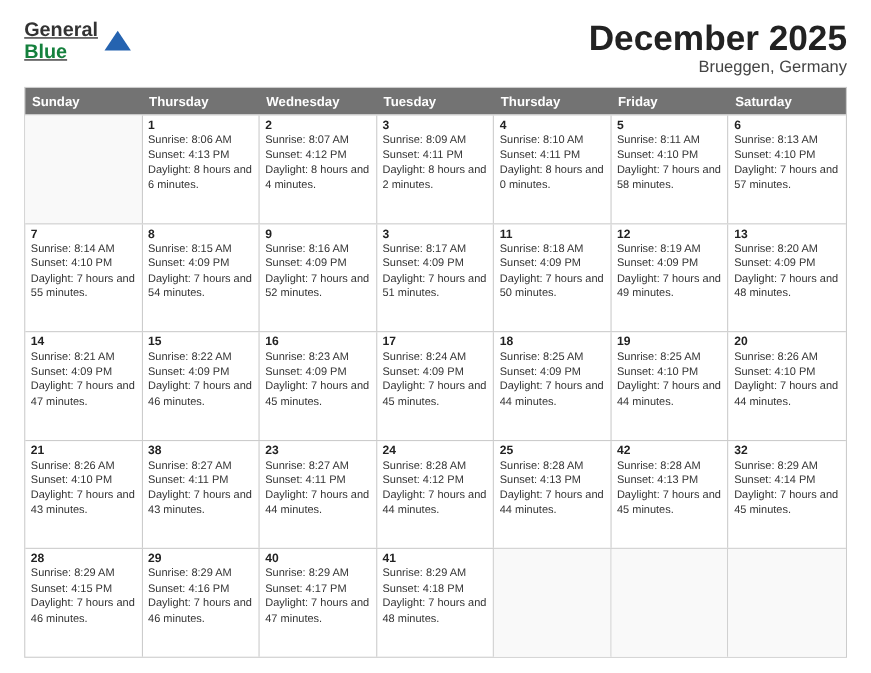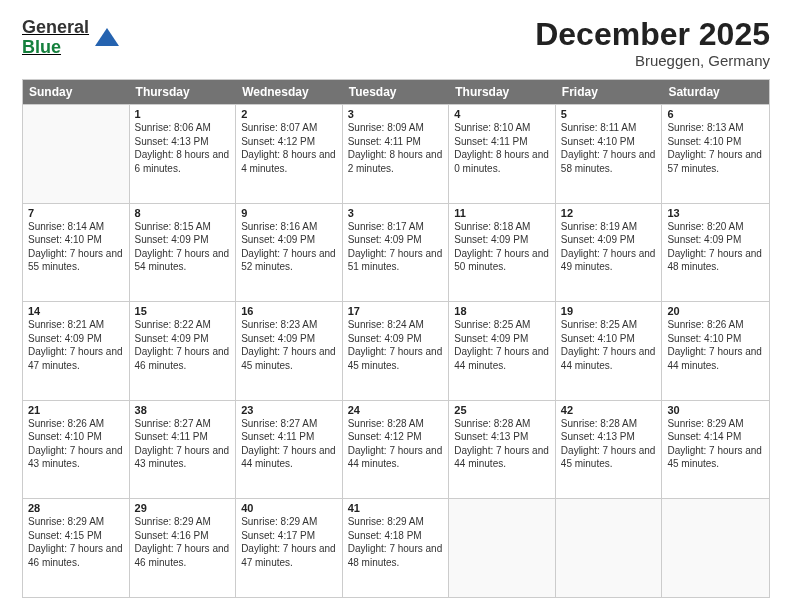--- a/index.html
+++ b/index.html
@@ -250,21 +250,21 @@
           </div>
           <div class="cal-cell">
             <span class="day-num">25</span>
             <div class="info">Sunrise: 8:28 AM<br>Sunset: 4:13 PM<br>Daylight: 7 hours and 44 minutes.</div>
           </div>
           <div class="cal-cell">
             <span class="day-num">42</span>
             <div class="info">Sunrise: 8:28 AM<br>Sunset: 4:13 PM<br>Daylight: 7 hours and 45 minutes.</div>
           </div>
           <div class="cal-cell">
-            <span class="day-num">30</span>
+            <span class="day-num">32</span>
             <div class="info">Sunrise: 8:29 AM<br>Sunset: 4:14 PM<br>Daylight: 7 hours and 45 minutes.</div>
           </div>
         </div>
         <div class="cal-row">
           <div class="cal-cell">
             <span class="day-num">28</span>
             <div class="info">Sunrise: 8:29 AM<br>Sunset: 4:15 PM<br>Daylight: 7 hours and 46 minutes.</div>
           </div>
           <div class="cal-cell">
             <span class="day-num">29</span>

